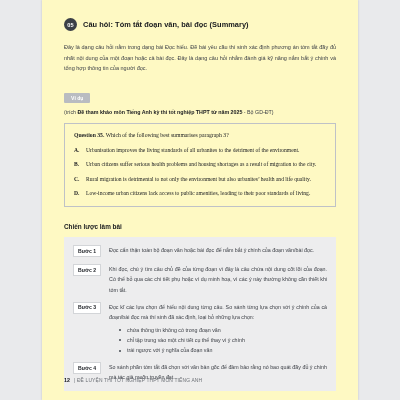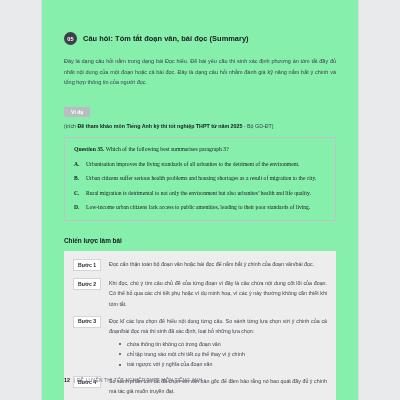--- a/index.html
+++ b/index.html
@@ -6,24 +6,24 @@
   body{
     width:400px;height:400px;
     background:#e9eaec;
     font-family:"Liberation Sans",sans-serif;
     overflow:hidden;
   }
   .page{
     position:absolute;
     left:42px; top:0;
     width:316px; height:400px;
-    background:#86efac;
+    background:#fef9c3;
     box-shadow:0 0 2px rgba(0,0,0,.18);
     box-sizing:border-box;
-    padding:32px 22px 0 22px;
+    padding:18px 22px 0 22px;
   }
   
   .sec-head{
     display:flex; align-items:center; gap:6px;
     margin-bottom:11px;
   }
   .sec-num{
     flex:0 0 auto;
     width:13px;height:13px;border-radius:50%;
     background:#3b3f46;color:#fff;

